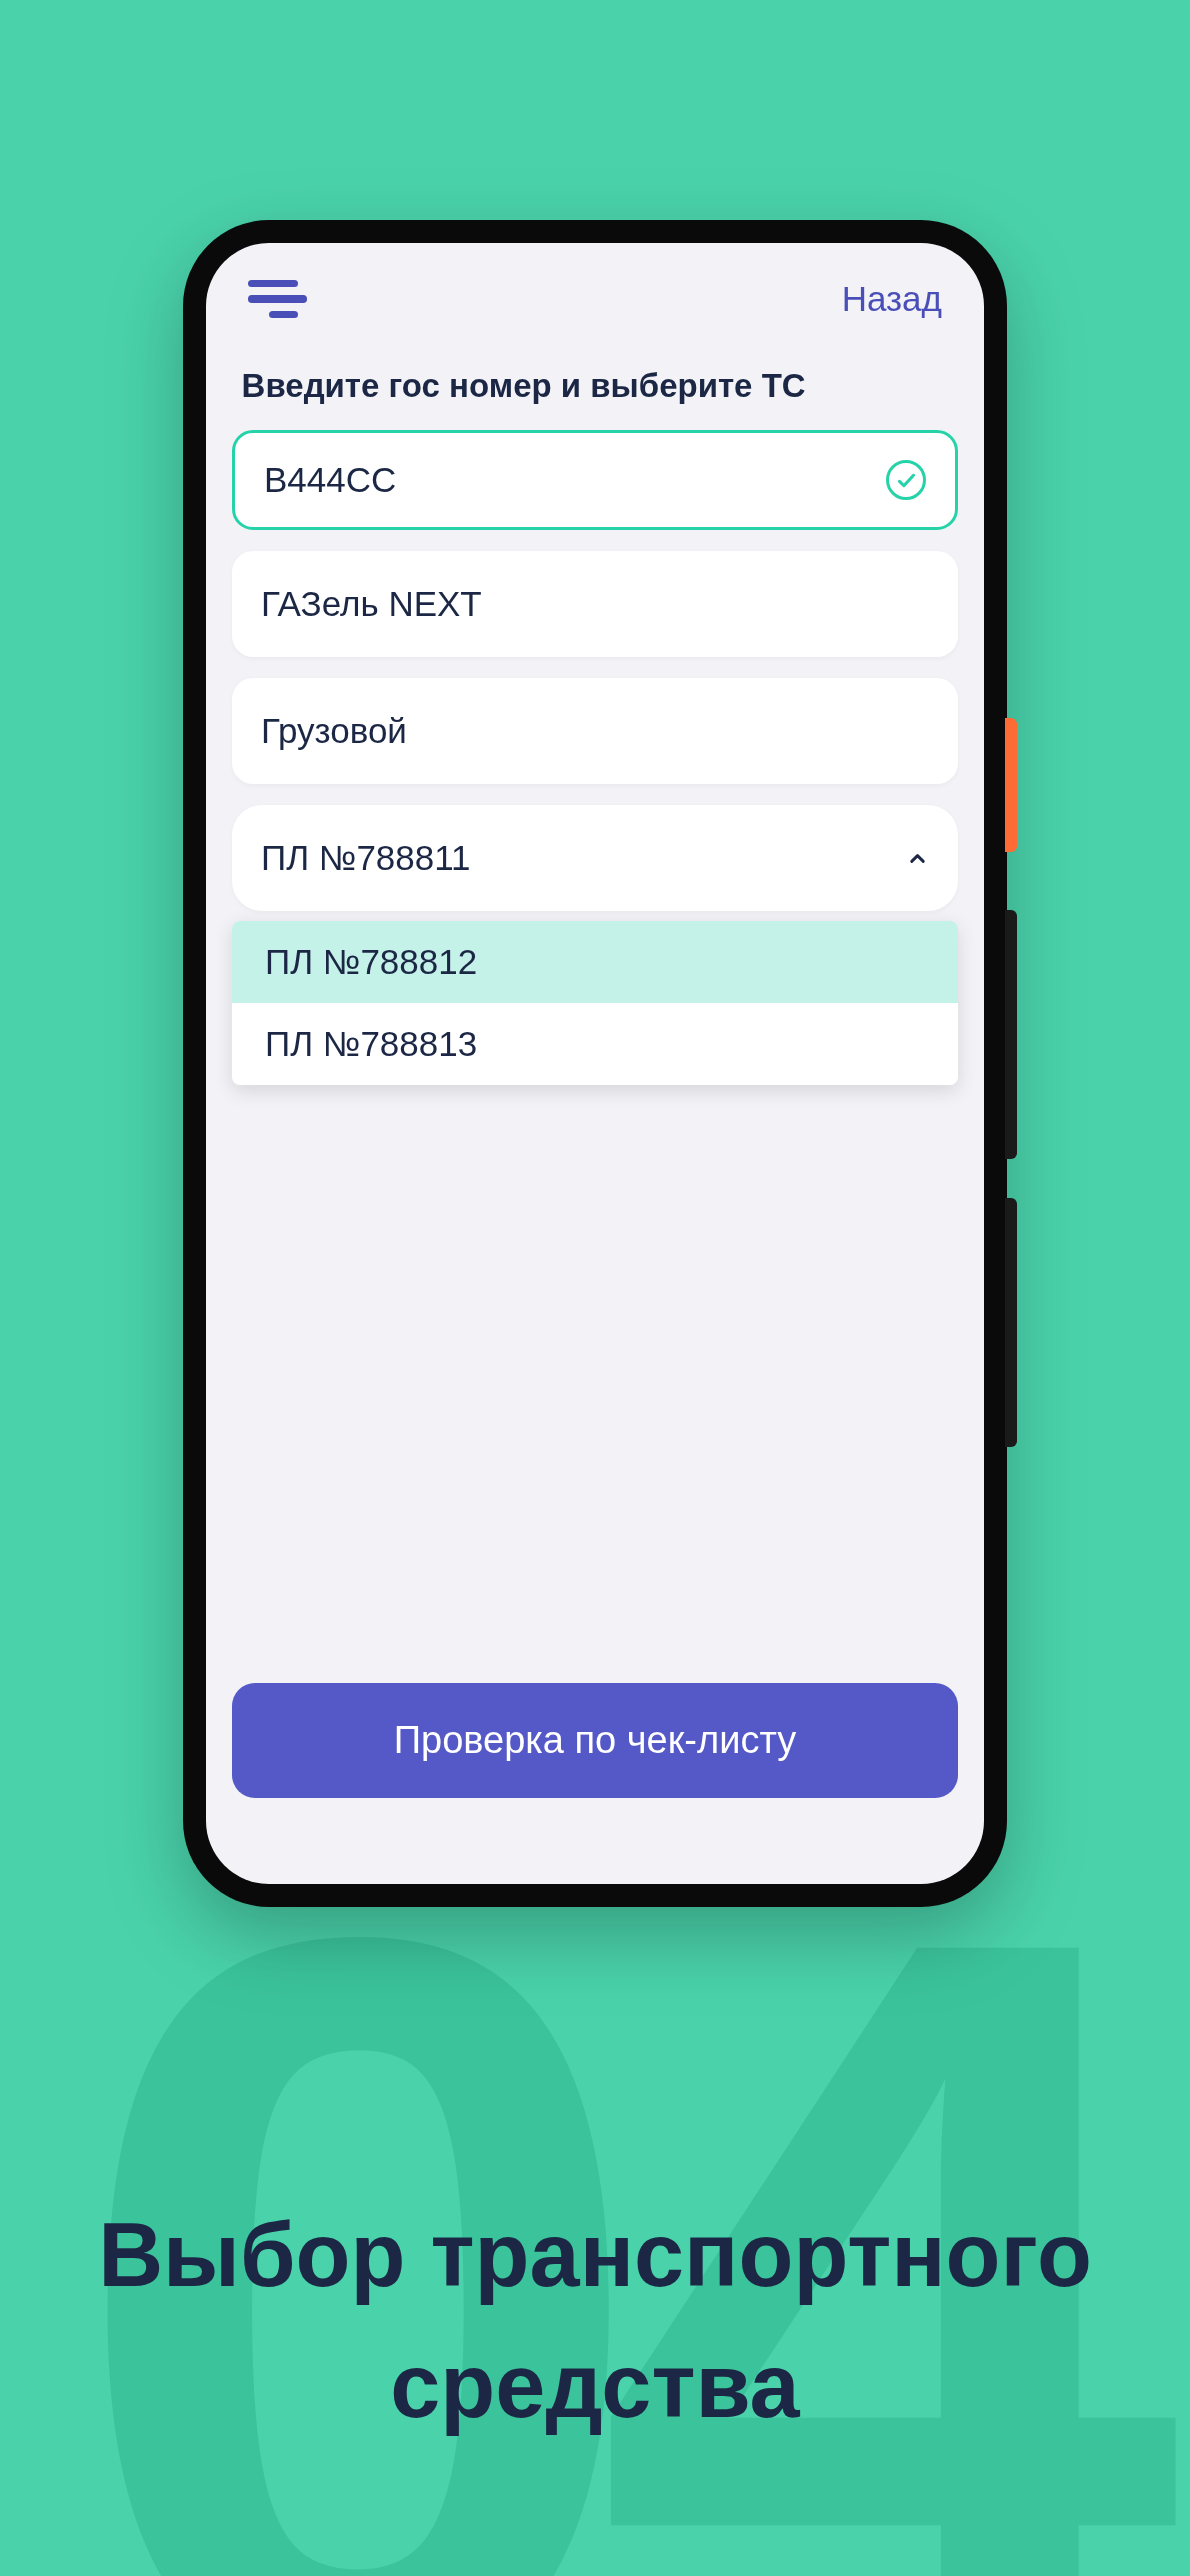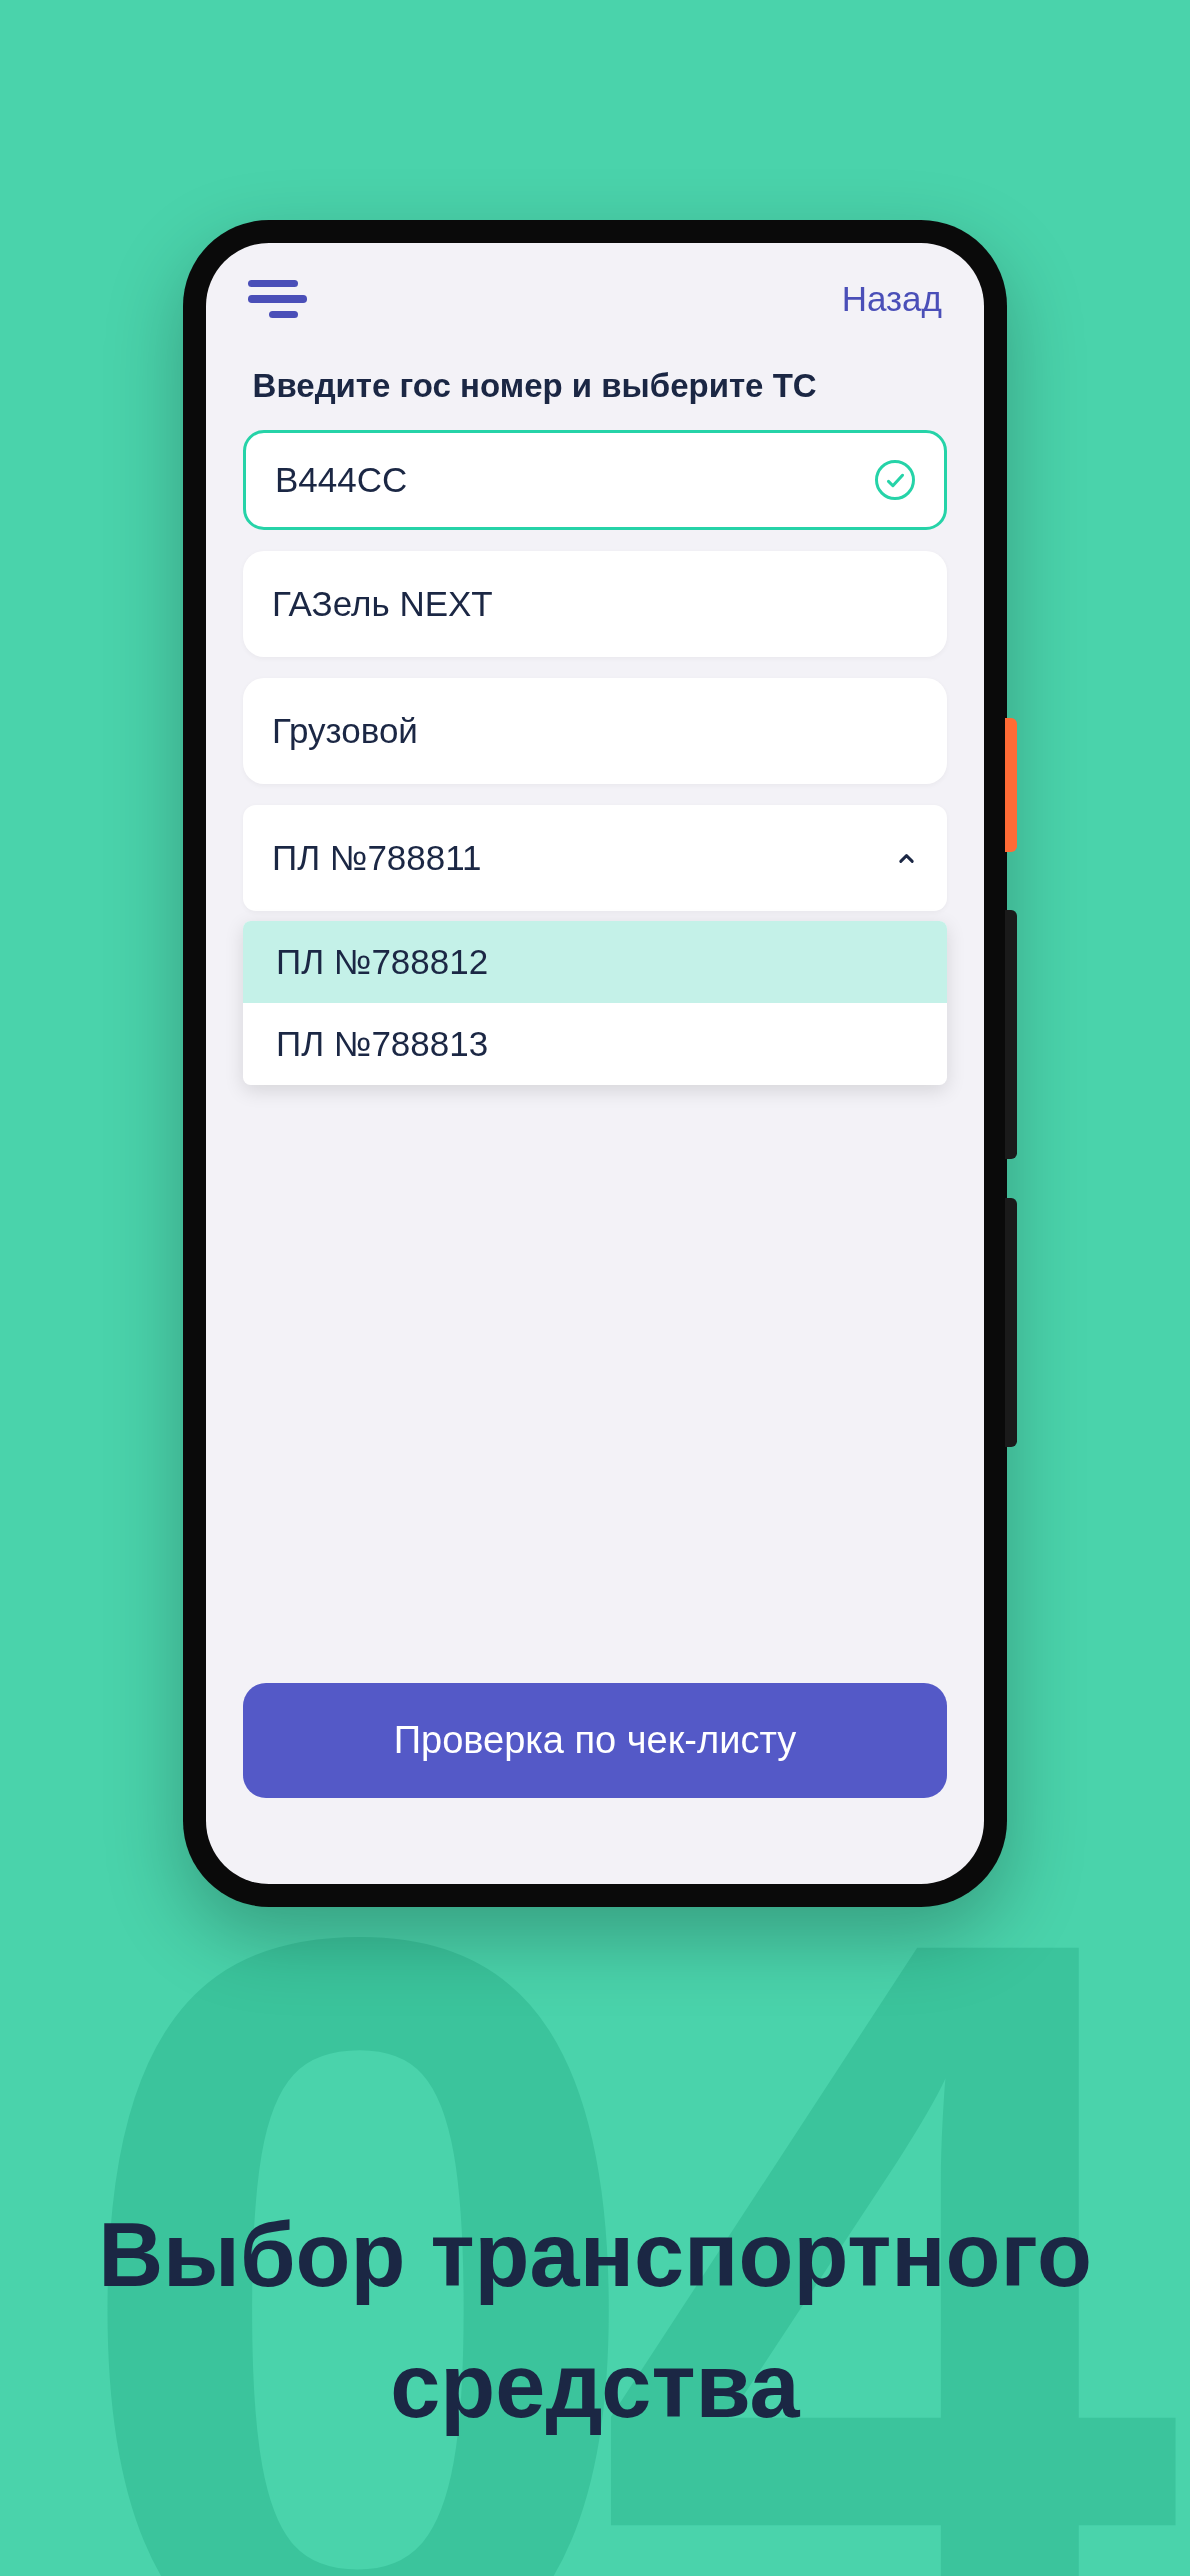--- a/index.html
+++ b/index.html
@@ -137,21 +137,21 @@
   .menu-line:nth-child(2) { width: 59px; }
   .menu-line:nth-child(3) { width: 29px; margin-left: 21px; }
   
   .back-link {
     color: #4A4FB8;
     font-size: 35px;
     font-weight: 500;
   }
   
   .content {
-    padding: 0 37px;
+    padding: 0 26px;
     flex: 1;
     display: flex;
     flex-direction: column;
     justify-content: center;
   }
   
   .section-title {
     color: #1B2744;
     font-size: 33px;
     font-weight: 700;
@@ -195,21 +195,21 @@
     border-radius: 21px;
     padding: 33px 29px;
     margin-bottom: 21px;
     box-shadow: 0 1.9px 5.8px rgba(0,0,0,0.04);
     color: #1B2744;
     font-size: 35px;
   }
   
   .dropdown-box {
     background: #fff;
-    border-radius: 13px;
+    border-radius: 30px;
     padding: 33px 29px;
     margin-bottom: 5.8px;
     box-shadow: 0 1.9px 5.8px rgba(0,0,0,0.04);
     display: flex;
     align-items: center;
     justify-content: space-between;
     color: #1B2744;
     font-size: 35px;
   }
   

